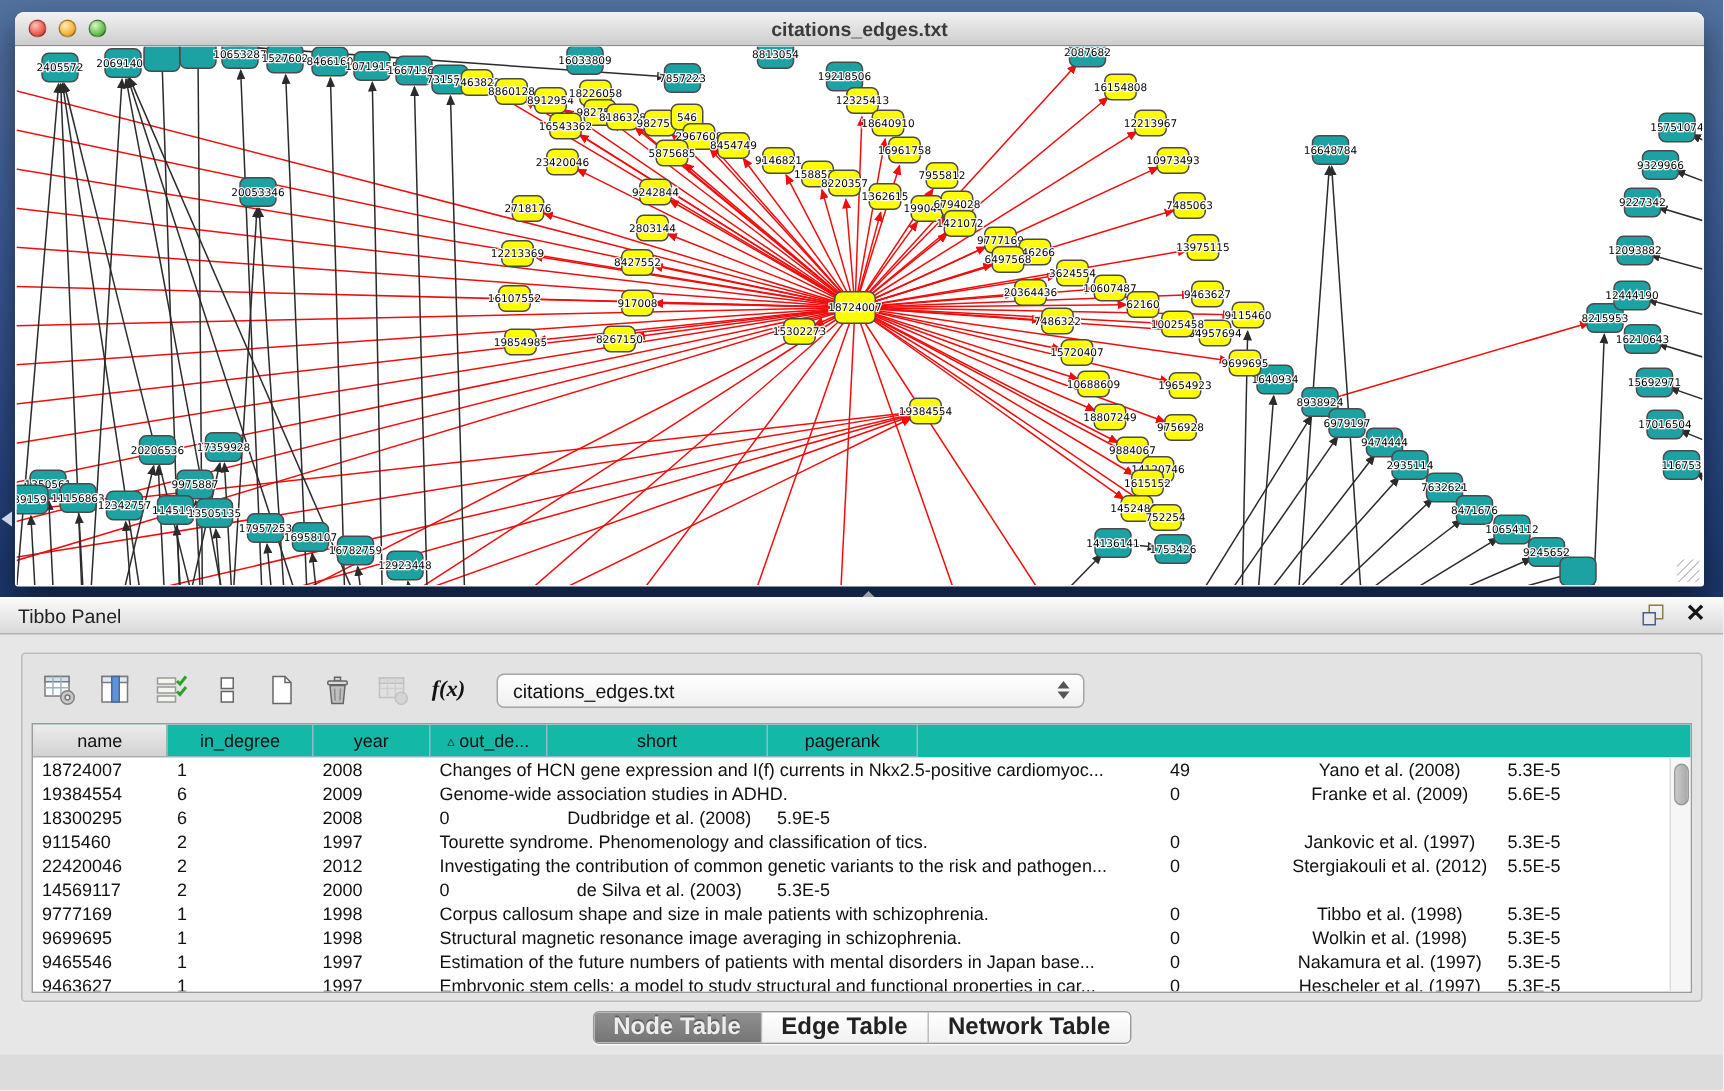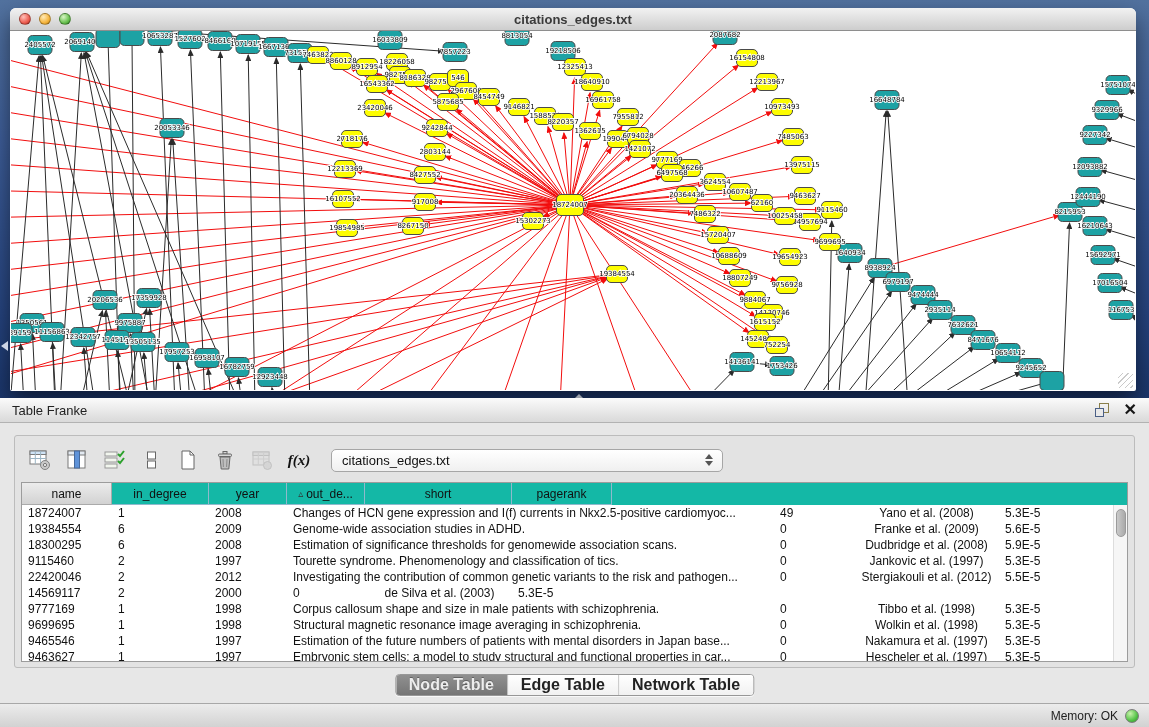--- a/index.html
+++ b/index.html
@@ -720,21 +720,21 @@
           </svg>
         <div class="grip"></div>
       </div>
     </div>
     <div class="collapse-arrow"></div>
     <div class="divider-handle"></div>
   </div>
 
   <div class="table-panel">
     <div class="tp-titlebar">
-      <span>Table Franke</span>
+      <span>Tibbo Panel</span>
       <span class="sp"></span>
       <span class="float-icon"></span>
       <span class="close-icon">✕</span>
     </div>
 
     <div class="tp-group">
       <div class="toolbar">
         <span class="tool-btn">
           <svg width="22" height="22" viewBox="0 0 22 22">
               <rect x="1" y="2" width="16" height="13" fill="#fff" stroke="#7a7a7a"></rect>
@@ -841,21 +841,20 @@
               <div class="td" style="width: 78px;">2009</div>
               <div class="td" style="width: 487px;">Genome-wide association studies in ADHD.</div>
               <div class="td" style="width: 78px;">0</div>
               <div class="td center" style="width: 147px;">Franke et al. (2009)</div>
               <div class="td" style="width: 100px;">5.6E-5</div>
             </div>
             <div class="tr">
               <div class="td" style="width: 90px;">18300295</div>
               <div class="td" style="width: 97px;">6</div>
               <div class="td" style="width: 78px;">2008</div>
-              <div class="td" style="width: 487px;">Estimation of significance thresholds for genomewide association scans.</div>
               <div class="td" style="width: 78px;">0</div>
               <div class="td center" style="width: 147px;">Dudbridge et al. (2008)</div>
               <div class="td" style="width: 100px;">5.9E-5</div>
             </div>
             <div class="tr">
               <div class="td" style="width: 90px;">9115460</div>
               <div class="td" style="width: 97px;">2</div>
               <div class="td" style="width: 78px;">1997</div>
               <div class="td" style="width: 487px;">Tourette syndrome. Phenomenology and classification of tics.</div>
               <div class="td" style="width: 78px;">0</div>
@@ -922,17 +921,13 @@
       </div>
     </div>
 
     <div class="seg">
       <span class="seg-btn sel">Node Table</span>
       <span class="seg-btn">Edge Table</span>
       <span class="seg-btn">Network Table</span>
     </div>
   </div>
 
-  <div class="statusbar">
-    <span>Memory: OK</span>
-    <span class="memdot"></span>
-  </div>
 </div>
 
 </body></html>

